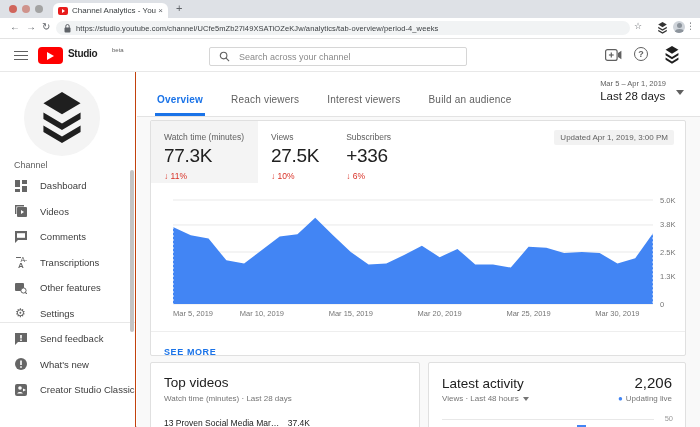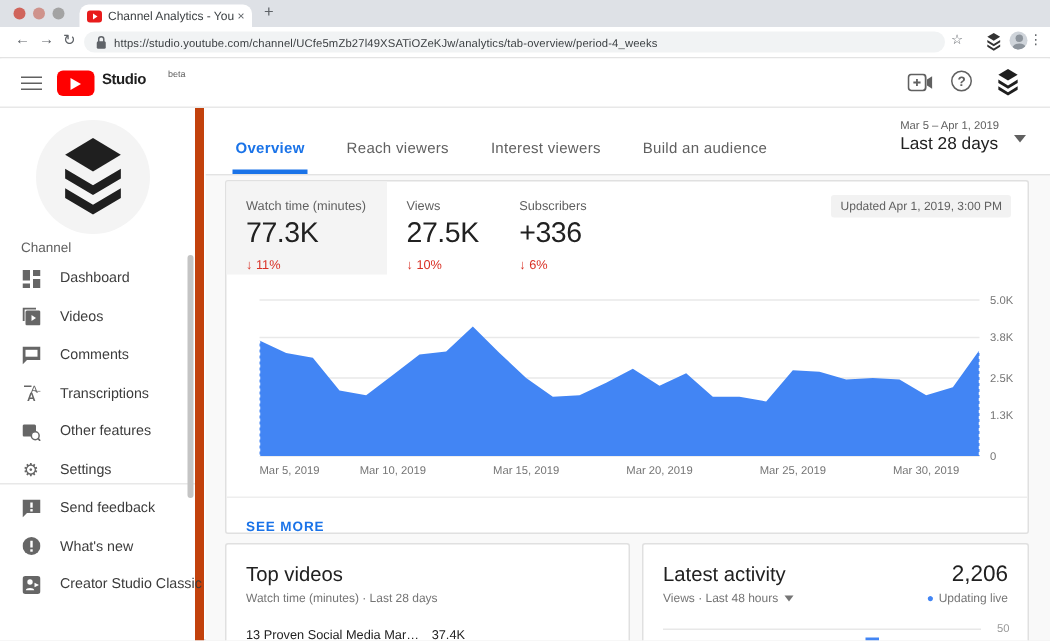--- a/index.html
+++ b/index.html
@@ -51,21 +51,21 @@
                border-radius:2px; background:#fff; display:flex; align-items:center; padding:0 9px; }
   .searchbox .ph { font-size:9px; color:#8a8a8a; margin-left:9px; }
   .hdr-ic { position:absolute; top:8px; }
   .help-circle { width:14px; height:14px; border:1.3px solid #606060; border-radius:50%; font-size:9px;
                  color:#606060; text-align:center; line-height:13px; font-weight:bold; }
   .hdr-avatar { position:absolute; right:18px; top:6px; width:20px; height:20px; border-radius:50%;
                 background:#fff; display:flex; align-items:center; justify-content:center; }
 
   
   .sidebar { position:absolute; left:0; top:72px; width:136px; height:355px; background:#fff;
-             border-right:6px solid #c2410c; }
+             border-right:1px solid #c2410c; }
   .ch-avatar { position:absolute; left:24px; top:8px; width:76px; height:76px; border-radius:50%;
                background:#f4f4f4; display:flex; align-items:center; justify-content:center; }
   .ch-label { position:absolute; left:14px; top:88px; font-size:9px; color:#606060; }
   .nav { position:absolute; left:0; top:101px; width:100%; }
   .nav-item { position:relative; height:25.5px; display:flex; align-items:center; padding-left:14px; cursor:pointer; }
   .nav-item .nic { width:13px; height:13px; flex:0 0 auto; display:flex; align-items:center; justify-content:center; }
   .nav-item .nlabel { font-size:9.5px; color:#3c3c3c; margin-left:13px; white-space:nowrap; }
   .nav-item.active::before { content:""; position:absolute; left:0; top:0; width:3px; height:100%; background:#c00; }
   .nav-item.active .nlabel { color:#c00; font-weight:bold; }
   .nav-divider { position:absolute; left:0; top:250px; width:100%; height:1px; background:#e8e8e8; }
@@ -165,20 +165,27 @@
     <span class="ub-right" style="right:5px">⋮</span>
   </div>
 
   <div class="appheader">
     <span class="hamburger"></span>
     <span class="ytlogo">
         <i></i>
       </span>
     <span class="studio-word">Studio</span>
     <span class="studio-beta">beta</span>
+    <div class="searchbox">
+      <svg width="11" height="11" viewBox="0 0 12 12">
+        <circle cx="5" cy="5" r="3.6" fill="none" stroke="#606060" stroke-width="1.2"></circle>
+        <line x1="7.8" y1="7.8" x2="11" y2="11" stroke="#606060" stroke-width="1.2"></line>
+      </svg>
+      <span class="ph">Search across your channel</span>
+    </div>
     <svg class="hdr-ic" style="right:78px; top:10px; position:absolute;" width="17" height="12" viewBox="0 0 17 12">
       <rect x="0.6" y="0.6" width="11.5" height="10.8" rx="2" fill="none" stroke="#606060" stroke-width="1.2"></rect>
       <path d="M13 4 L16.4 1.8 V10.2 L13 8 Z" fill="#606060"></path>
       <line x1="6.3" y1="3.6" x2="6.3" y2="8.4" stroke="#606060" stroke-width="1.2"></line>
       <line x1="3.9" y1="6" x2="8.7" y2="6" stroke="#606060" stroke-width="1.2"></line>
     </svg>
     <span class="hdr-ic help-circle" style="right:52px; position:absolute;">?</span>
     <span class="hdr-avatar">
       <svg width="16" height="18" viewBox="0 0 24 28">
         <path d="M12,0 L22,6 L12,12 L2,6 Z" fill="#1f1f1f"></path>

